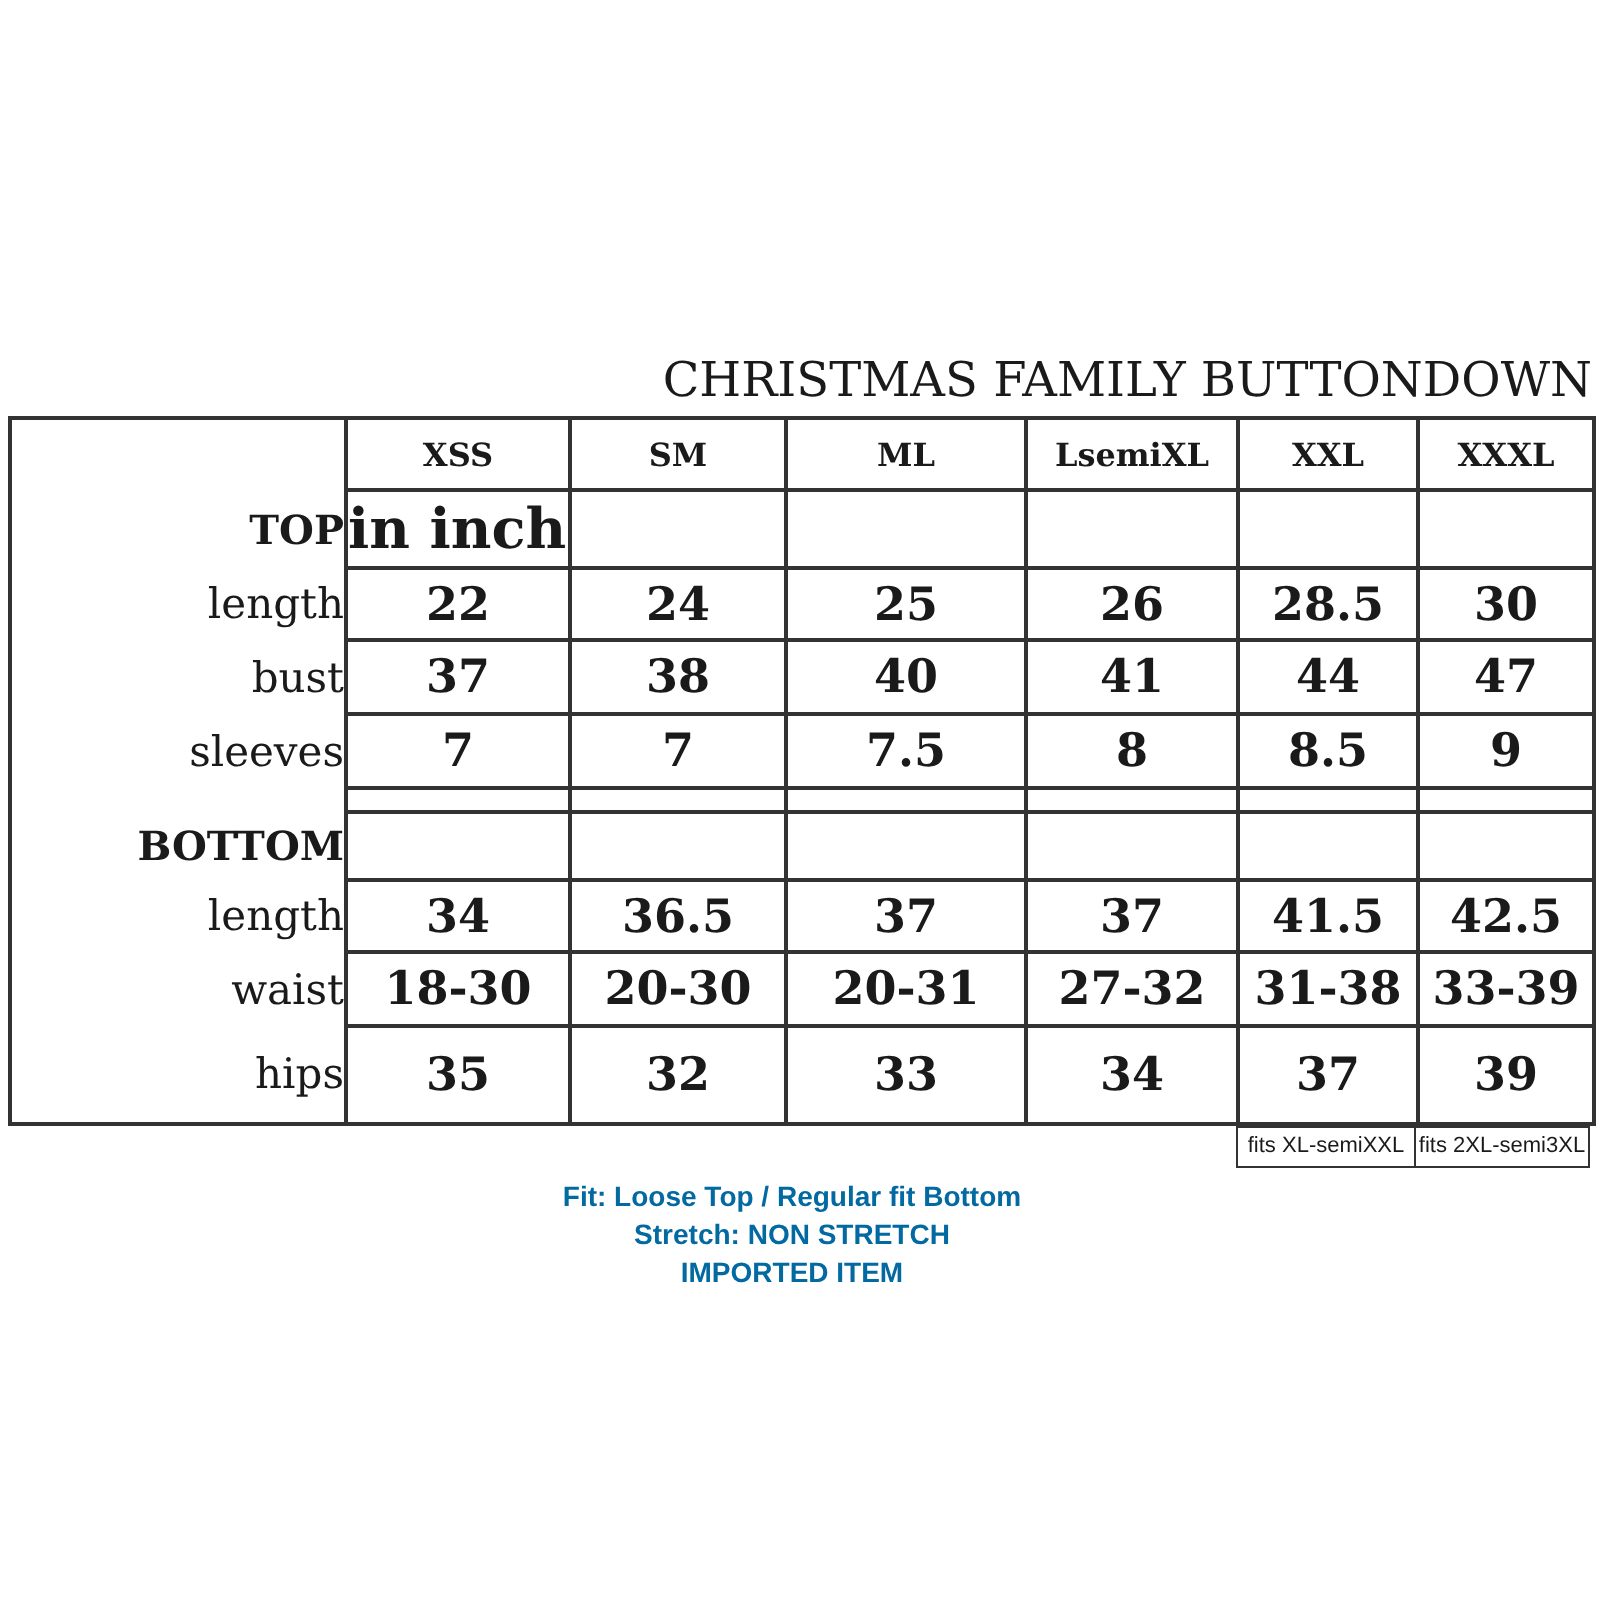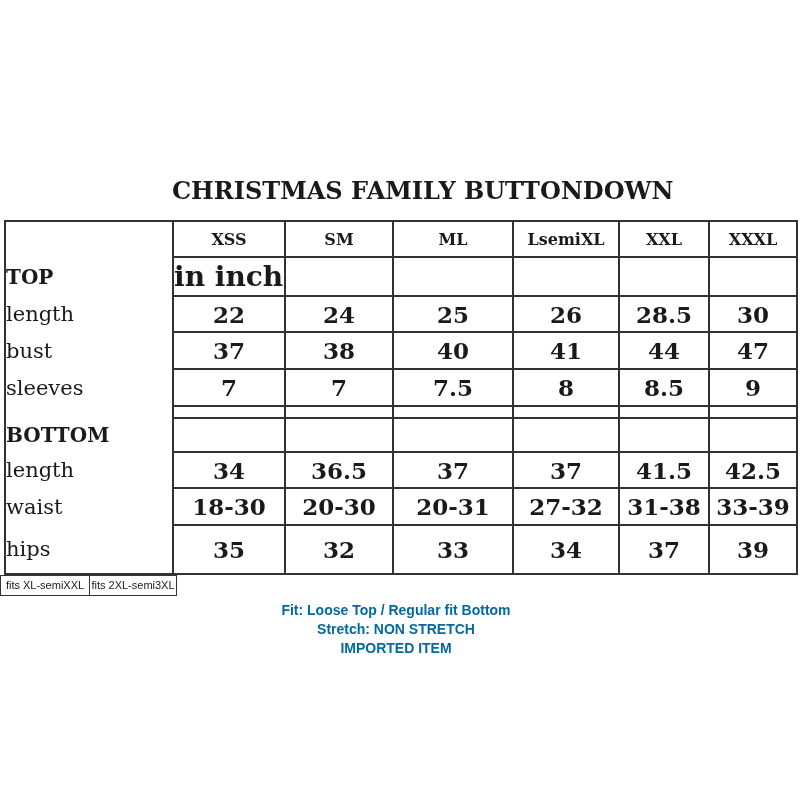--- a/index.html
+++ b/index.html
@@ -13,27 +13,27 @@
     height: 800px;
     background: #ffffff;
     padding-top: 177px;
     box-sizing: border-box;
     color: #1a1a1a;
     overflow: hidden;
   }
   .title {
     margin-left: 172px;
     width: 624px;
-    text-align: left;
+    text-align: right;
     font-family: "DejaVu Serif", "Liberation Serif", serif;
-    font-weight: bold;
+    font-weight: normal;
     font-size: 24px;
     line-height: 27px;
     letter-spacing: 0px;
-    margin-bottom: 16px;
+    margin-bottom: 4px;
     white-space: nowrap;
   }
   table.size-table {
     border-collapse: collapse;
     table-layout: fixed;
     margin-left: 4px;
     width: 792px;
     border: 2px solid #333333;
     font-family: "DejaVu Serif", "Liberation Serif", serif;
   }
@@ -57,40 +57,41 @@
   }
   td.unit {
     border: 2px solid #333333;
     text-align: left;
     padding-left: 5px;
     font-weight: bold;
     font-size: 28px;
   }
   td.rlabel {
     border: 0;
-    text-align: left;
+    text-align: right;
     font-weight: normal;
     font-size: 21px;
   }
   td.rlabel.sec {
     font-weight: bold;
     font-size: 20px;
   }
   tr.r-hdr   { height: 36px; }
   tr.r-unit  { height: 39px; }
   tr.r-len1  { height: 36px; }
   tr.r-bust  { height: 37px; }
   tr.r-slv   { height: 37px; }
   tr.r-thin  { height: 12px; }
   tr.r-sec   { height: 34px; }
   tr.r-len2  { height: 36px; }
   tr.r-waist { height: 37px; }
   tr.r-hips  { height: 49px; padding-left: 36px; }
   .fit-notes {
     display: flex;
+    margin-left: 618px;
     width: 178px;
   }
   .fit-note {
     box-sizing: border-box;
     border: 1px solid #333333;
     height: 21px;
     line-height: 19px;
     text-align: center;
     font-family: "Liberation Sans", sans-serif;
     font-size: 11px;

